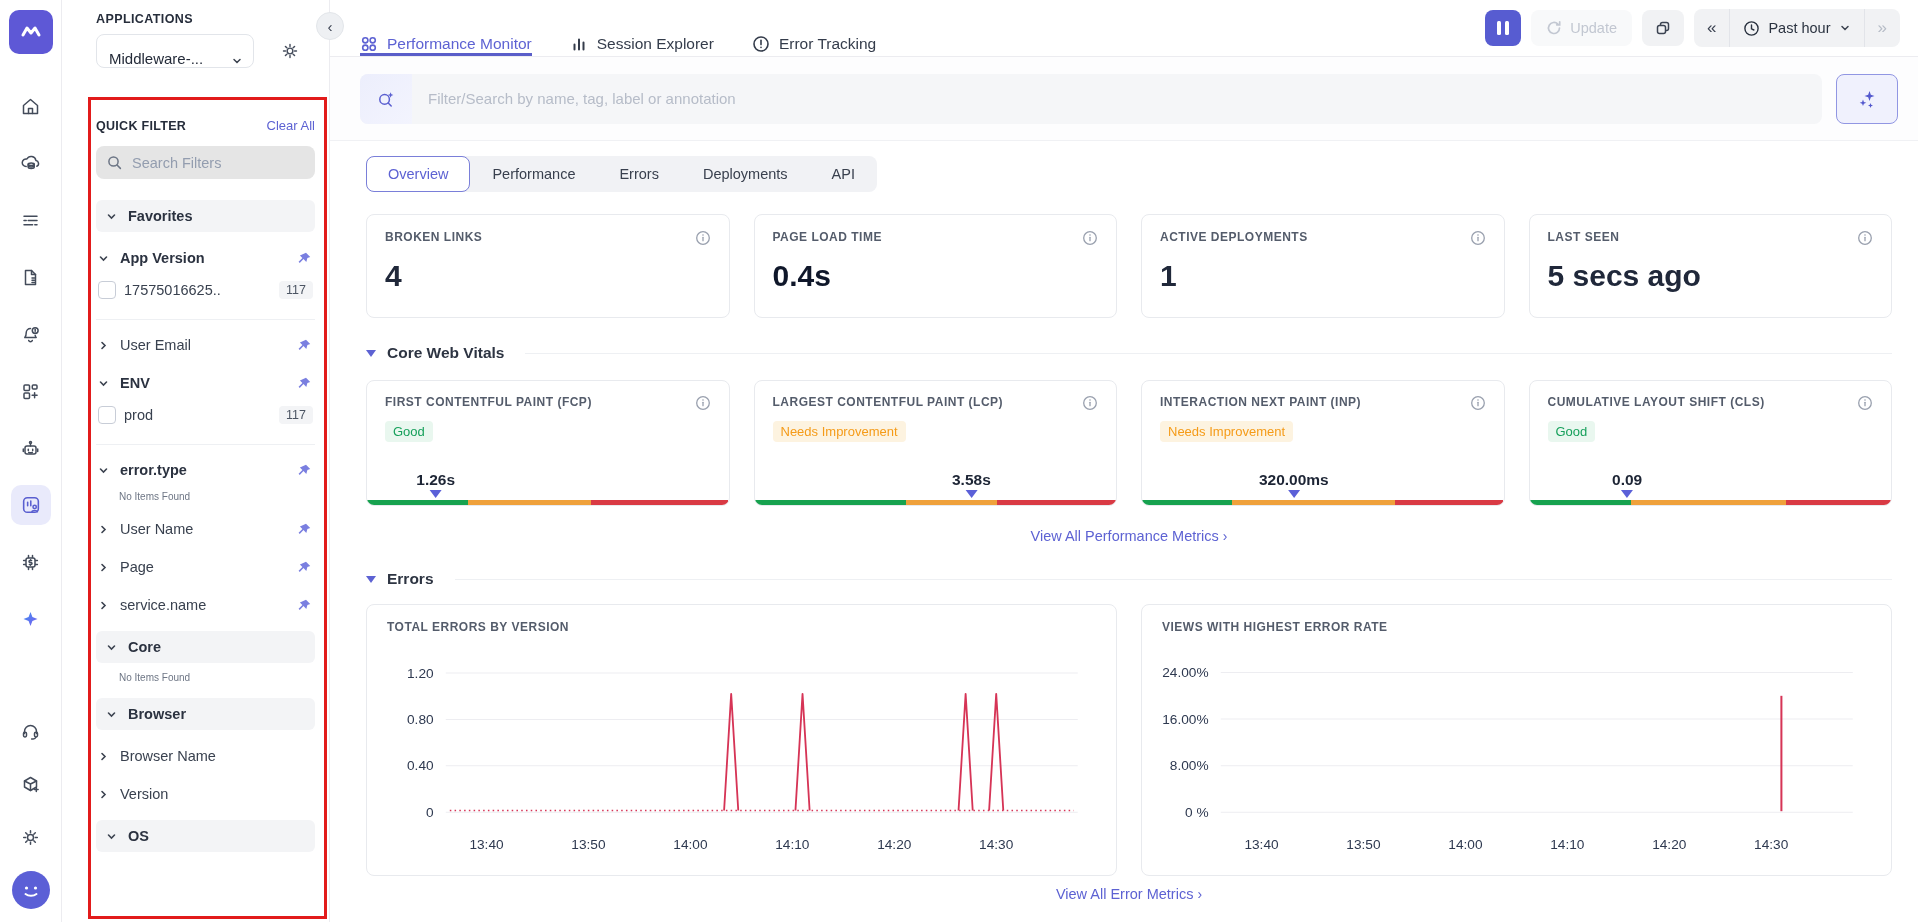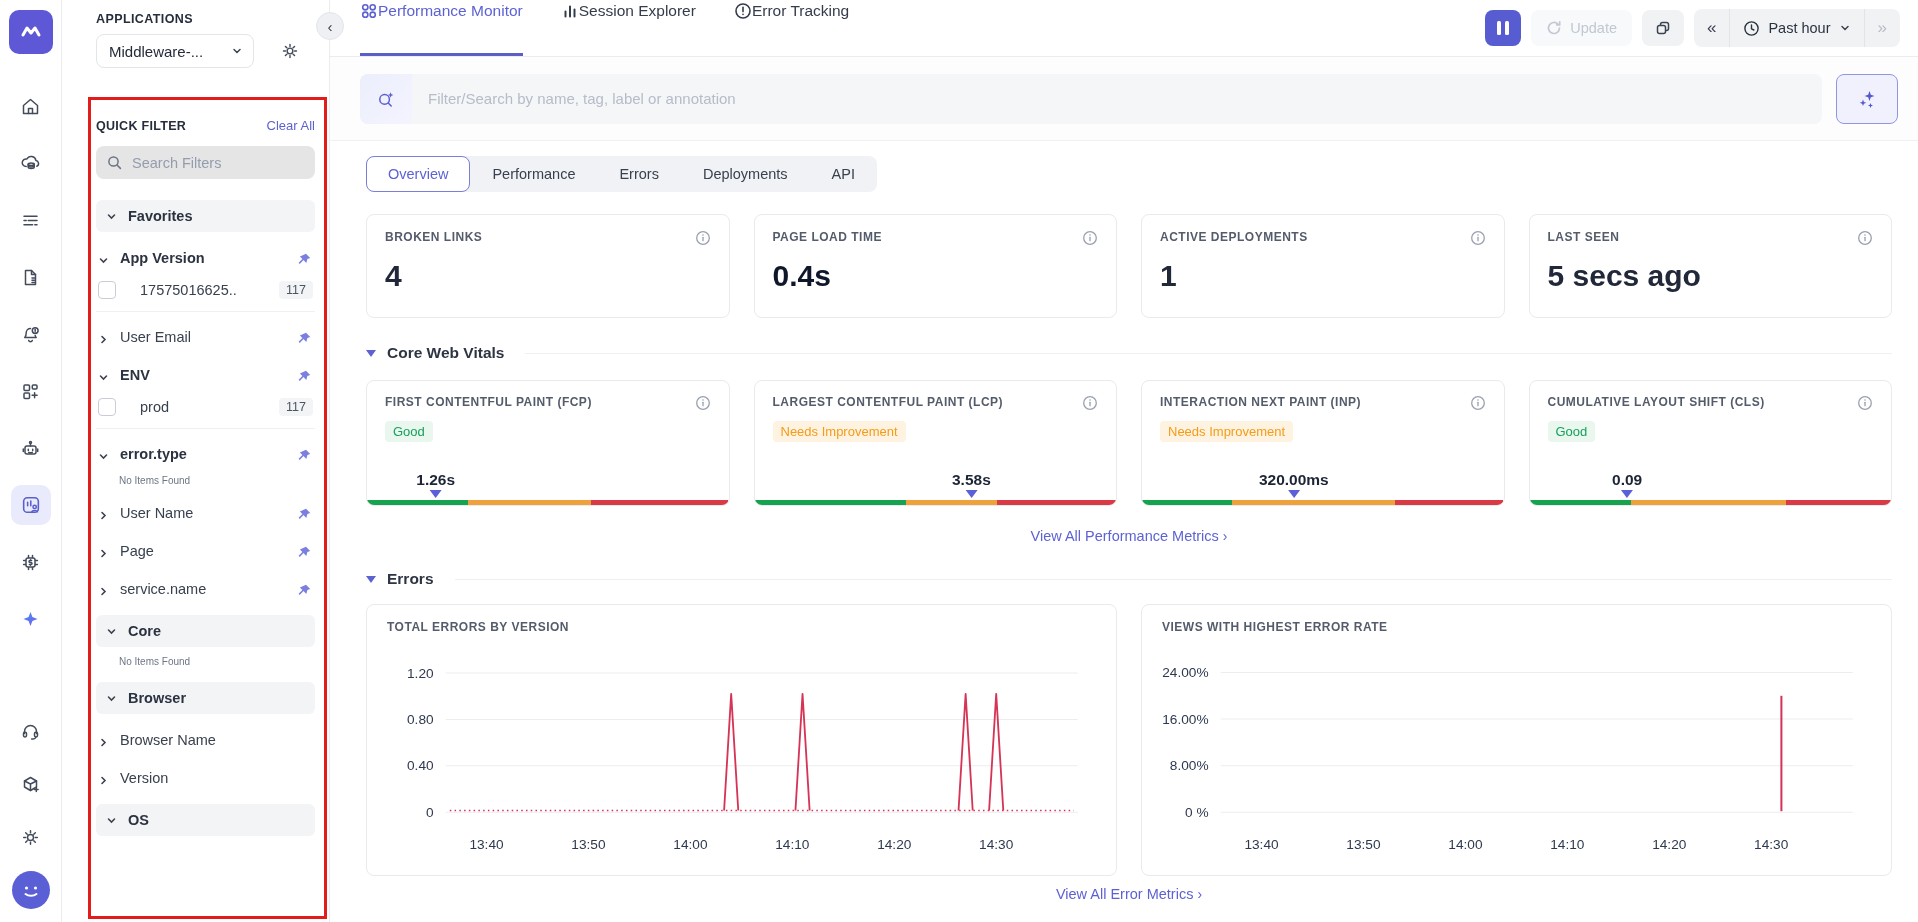--- a/index.html
+++ b/index.html
@@ -18,61 +18,61 @@
     align-items:center; justify-content:center; cursor:pointer; }
   .rail-item.active { background:#e9eafb; }
   .rail-item svg { display:block; }
 
   
   .sidebar { position:absolute; left:62px; top:0; width:268px; height:100%;
     border-right:1px solid #ececf0; background:#fff; padding:12px 14px 0 34px; }
   .apps-label { font-size:12.5px; font-weight:700; letter-spacing:.4px; color:#262d3b; }
   .app-row { display:flex; align-items:center; margin-top:8px; gap:26px; }
   .app-select { width:158px; height:34px; border:1px solid #e2e5ea; border-radius:8px;
-    display:flex; align-items:center; justify-content:space-between; padding:0 10px 0 12px;
+    display:flex; align-items:flex-end; justify-content:space-between; padding:0 10px 0 12px;
     font-size:15px; color:#242b39; cursor:pointer; background:#fff; }
   .gear-btn { cursor:pointer; display:flex; }
 
   .red-annotation { position:absolute; left:88px; top:97px; width:239px; height:822px;
     border:3px solid #e21b1b; pointer-events:none; z-index:6; }
 
   .qf-head { display:flex; align-items:center; justify-content:space-between; margin-top:50px; }
   .qf-title { font-size:12.5px; font-weight:700; letter-spacing:.3px; color:#262d3b; }
   .clear-all { font-size:13px; color:#5d62d3; cursor:pointer; }
   .qf-search { margin-top:13px; height:33px; background:#e5e5e5; border-radius:8px;
     display:flex; align-items:center; gap:9px; padding:0 10px; }
   .qf-search input { border:0; background:transparent; outline:none; font-size:14.5px;
     color:#39414f; width:140px; font-family:inherit; }
   .qf-search input::placeholder { color:#939daf; }
 
   .fg-list { margin-top:14px; display:flex; flex-direction:column; }
   .fg-pill { background:#f3f4f6; border-radius:6px; padding:8px 10px; display:flex;
     align-items:center; gap:11px; font-size:14.5px; font-weight:700; color:#2b3240;
     margin:7px 0; cursor:pointer; }
-  .fg-group { display:flex; align-items:flex-end; gap:11px; padding:9px 4px 9px 2px;
+  .fg-group { display:flex; align-items:center; gap:11px; padding:9px 4px 9px 2px;
     font-size:14.5px; font-weight:700; color:#2b3240; margin:2px 0; cursor:pointer; }
   .fg-group.reg { font-weight:400; color:#39414f; }
-  .fg-item { display:flex; align-items:center; gap:24px; padding:4px 2px 12px 2px;
+  .fg-item { display:flex; align-items:center; gap:8px; padding:4px 2px 20px 2px;
     border-bottom:1px solid #eef0f3; font-size:14.5px; color:#39414f; margin-bottom:6px; cursor:pointer; }
   .checkbox { width:18px; height:18px; border:1.5px solid #c8cdd7; border-radius:4px; background:#fff; }
   .count { margin-left:auto; background:#f3f4f6; color:#4c5563; font-size:12.5px;
     border-radius:4px; padding:2px 7px; }
   .pin { margin-left:auto; display:flex; }
   .fg-empty { font-size:10px; color:#6e7685; padding:2px 0 8px 23px; }
   .chev { flex:0 0 auto; }
 
   
   .main { position:absolute; left:330px; top:0; right:0; height:100%; background:#fff; }
   .collapse-btn { position:absolute; left:316px; top:12px; width:28px; height:28px;
     border-radius:50%; background:#eef0f3; border:1px solid #e3e6ea; z-index:7;
     display:flex; align-items:center; justify-content:center; font-size:15px; color:#3a4150; cursor:pointer; }
 
   .topbar { height:57px; border-bottom:1px solid #ececf0; display:flex; align-items:stretch;
     padding:0 18px 0 30px; gap:38px; }
-  .top-tab { display:flex; align-items:flex-start; font-size:15.5px; color:#343c4b;
+  .top-tab { display:flex; align-items:flex-end; gap:9px; font-size:15.5px; color:#343c4b;
     border-bottom:3px solid transparent; padding-top:2px; cursor:pointer; }
   .top-tab.active { color:#5d62d3; border-bottom-color:#5a5ec9; font-weight:400; }
   .top-controls { margin-left:auto; display:flex; align-items:center; gap:10px; }
   .pause-btn { width:36px; height:36px; border-radius:8px; background:#575cd1; border:0;
     display:flex; align-items:center; justify-content:center; gap:4px; cursor:pointer; }
   .pause-btn i { width:4px; height:14px; background:#fff; border-radius:1.5px; }
   .update-btn { height:36px; border:0; border-radius:8px; background:#f8f9fa; color:#c2c7d1;
     font-size:14.5px; display:flex; align-items:center; gap:8px; padding:0 15px;
     font-family:inherit; cursor:default; }
   .copy-btn { width:42px; height:36px; border:0; border-radius:8px; background:#f1f2f4;

